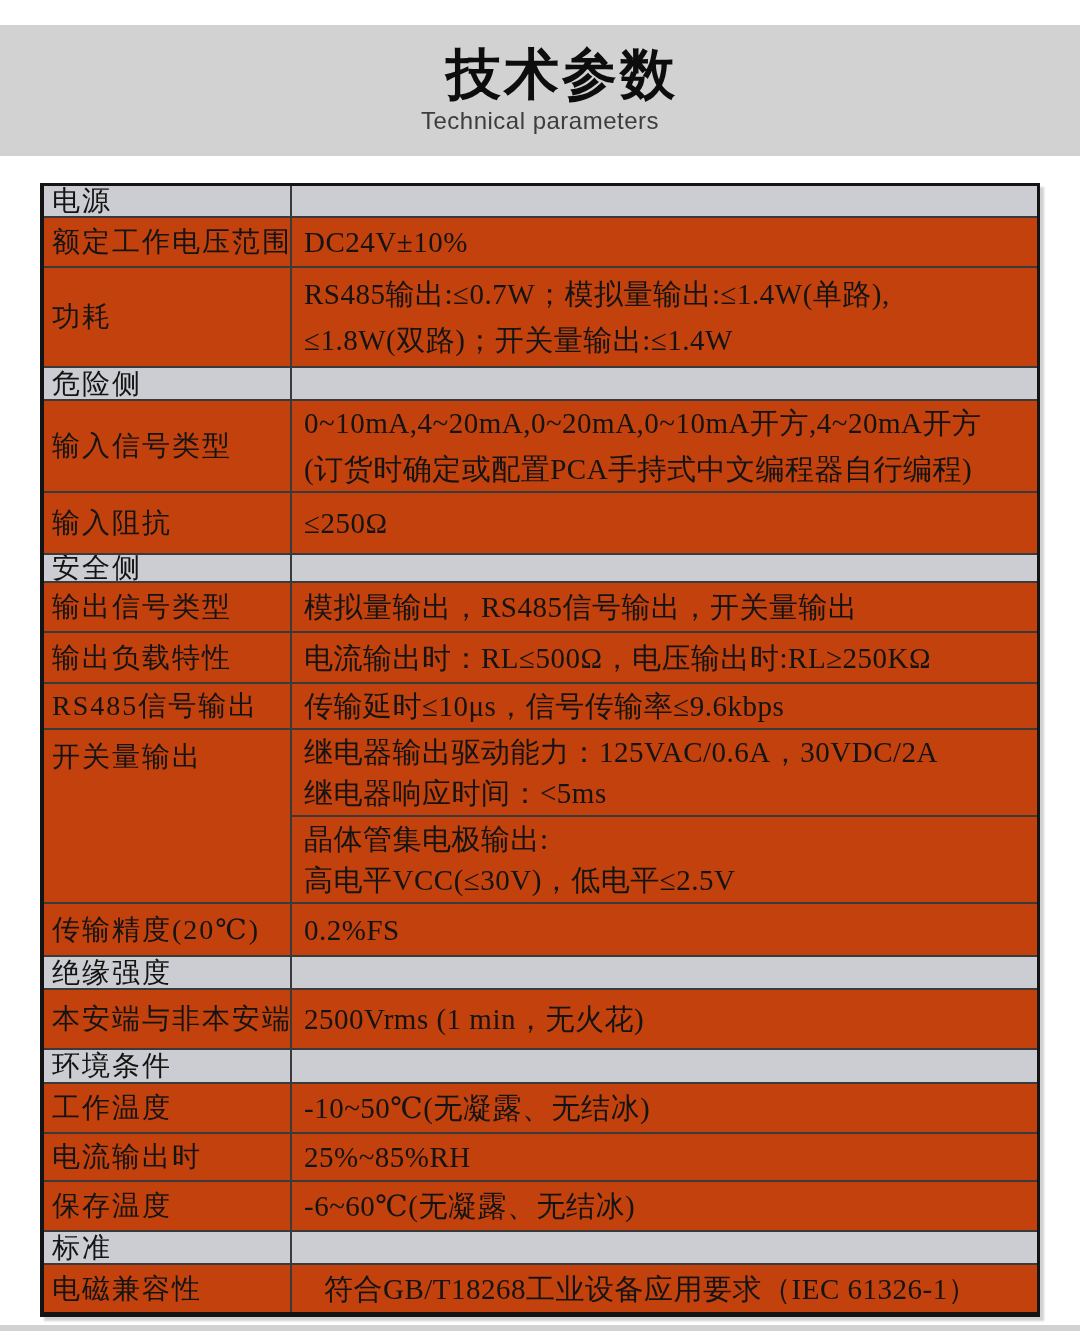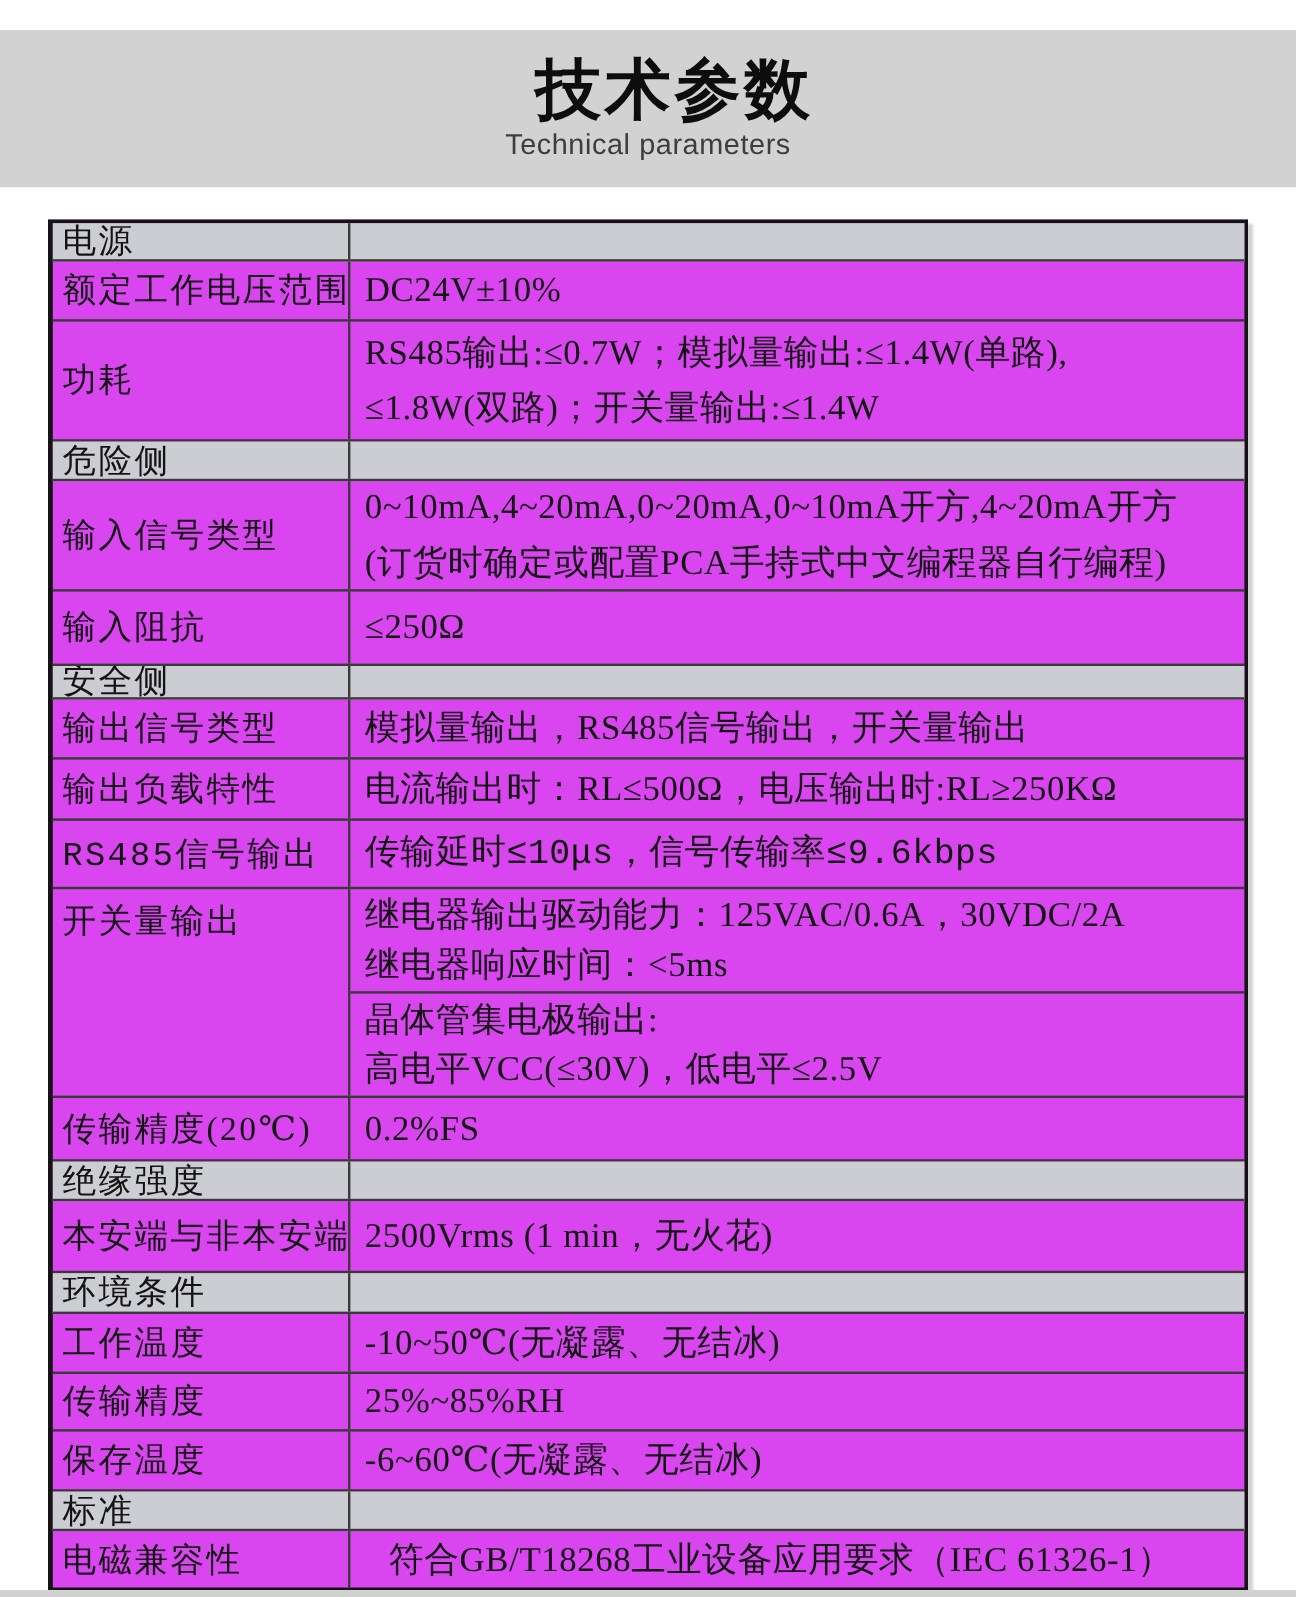--- a/index.html
+++ b/index.html
@@ -24,21 +24,21 @@
   .page-title{
     font-family:"Liberation Sans","DejaVu Sans",sans-serif;
     font-weight:900;font-size:55px;line-height:1.05;color:#0d0d0d;letter-spacing:3px;margin-left:44px;
   }
   .page-subtitle{
     font-family:"Liberation Sans","DejaVu Sans",sans-serif;
     font-size:24px;color:var(--subtitle);margin-top:4px;letter-spacing:0.5px;
   }
   .spec-table{
     position:absolute;left:40px;top:183px;width:1000px;box-sizing:border-box;
-    background:#d946ef;
+    background:#c2410c;
     border:3px solid var(--border);
     border-left-width:4px;border-bottom-width:5px;
     box-shadow:4px 4px 2px rgba(0,0,0,0.18);
   }
   .row{display:flex;box-sizing:border-box;border-bottom:2px solid var(--grid);}
   .row:last-child{border-bottom:none;}
   .row.section{background:var(--section-bg);}
   .cell{box-sizing:border-box;}
   .cell.label{
     flex:0 0 248px;width:248px;
@@ -119,21 +119,21 @@
       <div class="cell value">
         <div class="vline">模拟量输出，RS485信号输出，开关量输出</div>
       </div>
     </div>
     <div class="row data" style="height: 51px;">
       <div class="cell label">输出负载特性</div>
       <div class="cell value">
         <div class="vline">电流输出时：RL≤500Ω，电压输出时:RL≥250KΩ</div>
       </div>
     </div>
-    <div class="row data" style="height: 57px; font-family: Liberation Mono, monospace;">
+    <div class="row data" style="height: 46px;">
       <div class="cell label">RS485信号输出</div>
       <div class="cell value">
         <div class="vline">传输延时≤10μs，信号传输率≤9.6kbps</div>
       </div>
     </div>
     <div class="row data has-group" style="height: 174px;">
       <div class="cell label">开关量输出</div>
       <div class="cell value grouped">
         <div class="subcell">
           <div class="vline">继电器输出驱动能力：125VAC/0.6A，30VDC/2A</div>
@@ -165,21 +165,21 @@
       <div class="cell label">环境条件</div>
       <div class="cell value"></div>
     </div>
     <div class="row data" style="height: 50px;">
       <div class="cell label">工作温度</div>
       <div class="cell value">
         <div class="vline">-10~50℃(无凝露、无结冰)</div>
       </div>
     </div>
     <div class="row data" style="height: 48px;">
-      <div class="cell label">传输精度</div>
+      <div class="cell label">电流输出时</div>
       <div class="cell value">
         <div class="vline">25%~85%RH</div>
       </div>
     </div>
     <div class="row data" style="height: 50px;">
       <div class="cell label">保存温度</div>
       <div class="cell value">
         <div class="vline">-6~60℃(无凝露、无结冰)</div>
       </div>
     </div>

